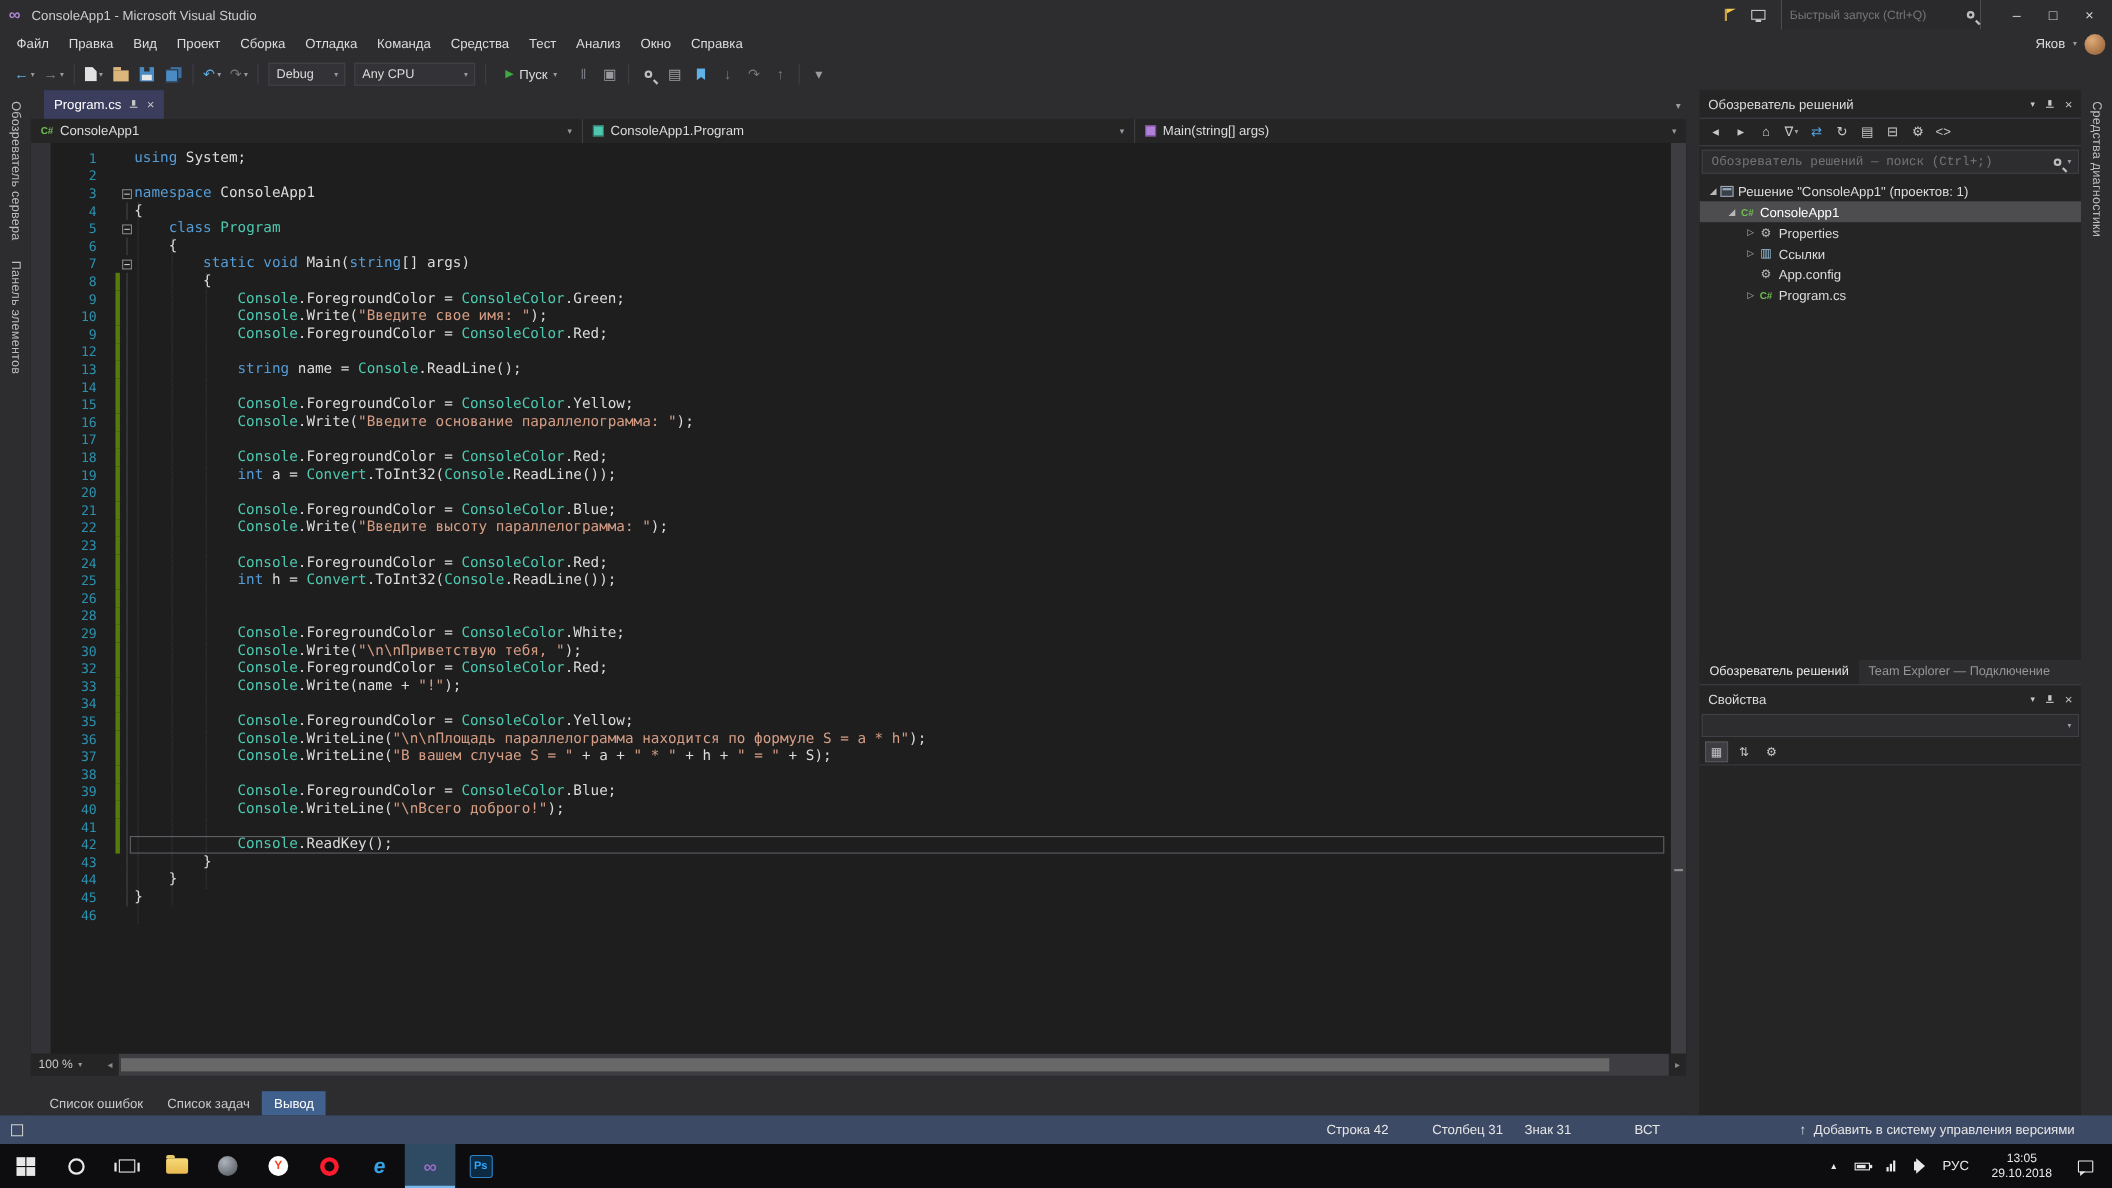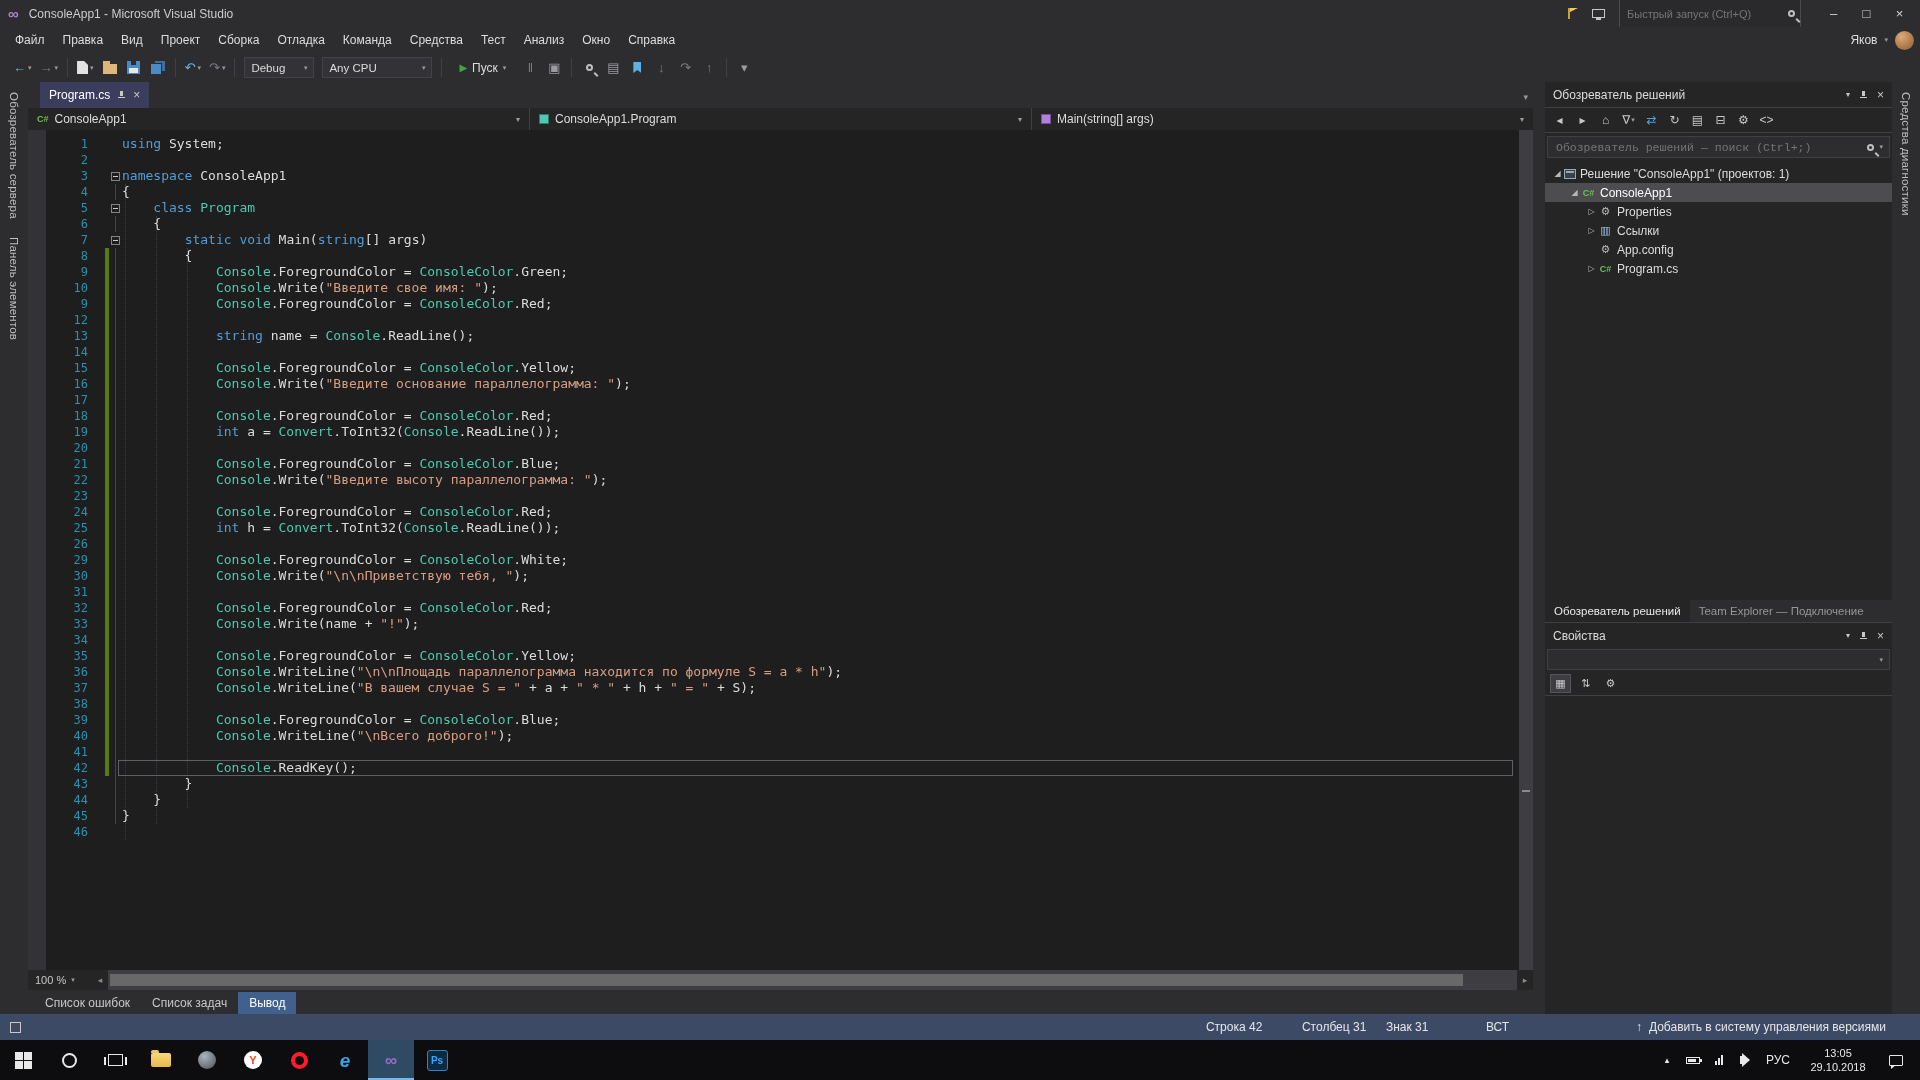--- a/index.html
+++ b/index.html
@@ -100,21 +100,21 @@
   .line.cur::after{content:"";position:absolute;left:90px;right:20px;top:0;bottom:0;border:1px solid #5F5F66;pointer-events:none}
   .vscroll{position:absolute;right:0;top:0;bottom:0;width:14px;background:#3E3E42}
   .vscroll .mark{position:absolute;left:3px;width:8px;height:2px;background:#8A8A8A;top:660px}
 
   .editor-bottom{height:20px;background:var(--bg2);display:flex;align-items:center}
   .zoom{width:64px;display:flex;align-items:center;padding:0 7px;font-size:11px;color:#C8C8C8;gap:5px}
   .hs-arrow{width:16px;text-align:center;color:#8A8A8A;font-size:9px}
   .hs-track{flex:1;height:100%;background:#3E3E42;position:relative}
   .hs-thumb{position:absolute;left:2px;top:4px;bottom:4px;width:96%;background:#686868}
 
-  .panel-tabs{height:24px;background:var(--bg);display:flex;align-items:flex-end;padding-left:6px}
+  .panel-tabs{height:36px;background:var(--bg);display:flex;align-items:flex-end;padding-left:6px}
   .ptab{height:22px;display:flex;align-items:center;padding:0 11px;font-size:12px;color:#C8C8C8}
   .ptab.active{background:#40618E;color:#FFFFFF}
 
   .splitter{width:12px;background:var(--bg)}
 
   
   .right-panel{width:347px;background:var(--bg2);display:flex;flex-direction:column}
   .solx{height:540px;display:flex;flex-direction:column}
   .panel-header{height:25px;display:flex;align-items:center;padding:0 8px;font-size:12px;color:var(--text)}
   .ph-icons{margin-left:auto;display:flex;gap:9px;align-items:center;color:#C8C8C8}
@@ -535,38 +535,38 @@
             </div>
             <div class="line">
               <span class="bp"></span>
               <span class="ln">26</span>
               <span class="chg on"></span>
               <span class="fold vline"></span>
               <span class="codeln"></span>
             </div>
             <div class="line">
               <span class="bp"></span>
+              <span class="ln">28</span>
+              <span class="chg on"></span>
+              <span class="fold vline"></span>
+              <span class="codeln"></span>
+            </div>
+            <div class="line">
+              <span class="bp"></span>
               <span class="ln">29</span>
               <span class="chg on"></span>
               <span class="fold vline"></span>
               <span class="codeln"><span class="tk-p">            </span><span class="tk-ty">Console</span><span class="tk-p">.ForegroundColor = </span><span class="tk-ty">ConsoleColor</span><span class="tk-p">.White;</span></span>
             </div>
             <div class="line">
               <span class="bp"></span>
               <span class="ln">30</span>
               <span class="chg on"></span>
               <span class="fold vline"></span>
               <span class="codeln"><span class="tk-p">            </span><span class="tk-ty">Console</span><span class="tk-p">.Write(</span><span class="tk-s">"\n\nПриветствую тебя, "</span><span class="tk-p">);</span></span>
-            </div>
-            <div class="line">
-              <span class="bp"></span>
-              <span class="ln">31</span>
-              <span class="chg on"></span>
-              <span class="fold vline"></span>
-              <span class="codeln"></span>
             </div>
             <div class="line">
               <span class="bp"></span>
               <span class="ln">32</span>
               <span class="chg on"></span>
               <span class="fold vline"></span>
               <span class="codeln"><span class="tk-p">            </span><span class="tk-ty">Console</span><span class="tk-p">.ForegroundColor = </span><span class="tk-ty">ConsoleColor</span><span class="tk-p">.Red;</span></span>
             </div>
             <div class="line">
               <span class="bp"></span>

